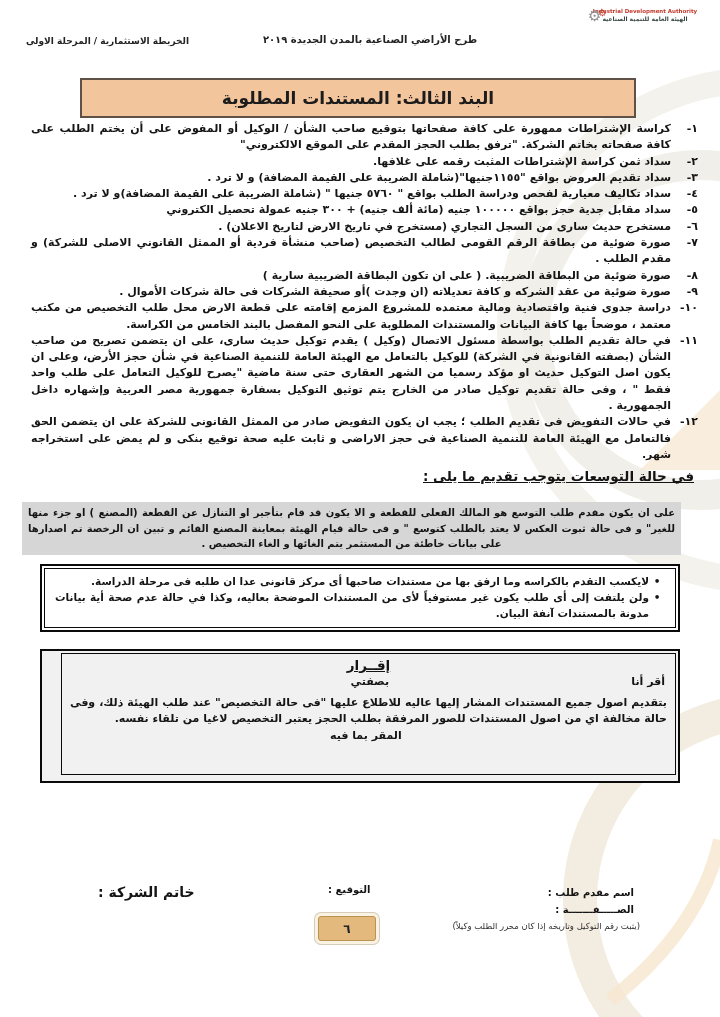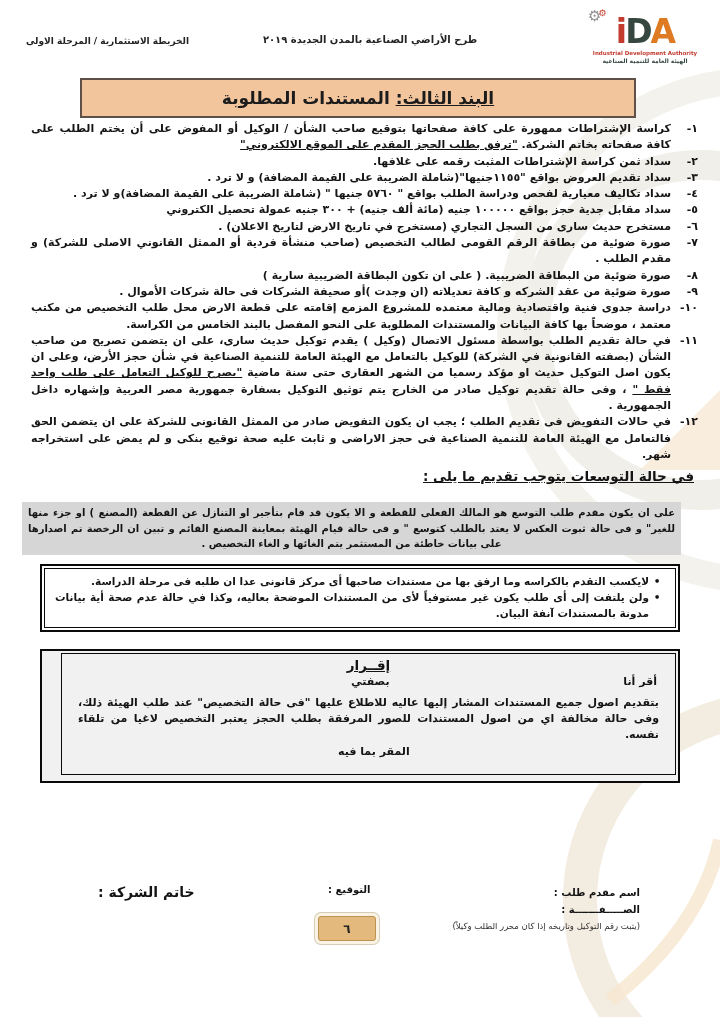--- a/index.html
+++ b/index.html
@@ -25,21 +25,21 @@
   .logo-en{font-size:5.5px;color:#c23b2e;font-weight:700;margin-top:3px;}
   .logo-ar{font-size:6px;color:#35473f;font-weight:700;margin-top:1px;}
 
   
   .title-box{
     position:absolute;top:78px;left:80px;width:552px;height:36px;
     background:#f2c59d;border:2px solid #5f5148;
     display:flex;align-items:center;justify-content:center;
     font-size:17px;font-weight:700;color:#1c1c1c;
   }
-  .u{text-decoration:underline;}
+  .u{}
 
   
   .content{position:absolute;top:121px;left:22px;width:676px;}
   ol.reqs{list-style:none;margin:0;padding:0;font-size:11px;font-weight:700;line-height:16.3px;}
   .req{display:flex;}
   .req .num{min-width:27px;text-align:right;white-space:nowrap;}
   .req .txt{flex:1;text-align:justify;text-align-last:right;padding-left:2px;margin-left:7px;}
 
   .exp-heading{font-size:13.5px;font-weight:700;text-decoration:underline;margin:5px 4px 18px 0;}
   .exp-para{font-size:10.5px;font-weight:700;line-height:15px;text-align:justify;text-align-last:right;margin:0 2px;}
@@ -49,30 +49,30 @@
   }
 
   .dbl{border:2px solid #0a0a0a;margin:9px 18px 0 18px;background:#ffffff;}
   .dbl-inner{border:1px solid #0a0a0a;margin:2px;padding:4px 10px 6px 10px;}
   ul.notes{list-style:none;margin:0;padding:0;font-size:10.5px;font-weight:700;line-height:16px;}
   .note-li{display:flex;}
   .note-li .bullet{min-width:16px;text-align:center;}
   .note-li .ntxt{flex:1;text-align:justify;text-align-last:right;}
 
   .decl{background:#f1f1f1;margin-top:17px;height:130px;}
-  .decl .dbl-inner{border-color:#0a0a0a;height:114px;padding:3px 16px;margin-left:19px;}
+  .decl .dbl-inner{border-color:#0a0a0a;height:114px;padding:3px 8px;margin-left:19px;}
   .decl-heading{text-align:center;font-size:13.5px;font-weight:700;text-decoration:underline;}
   .decl-line{position:relative;height:17px;font-size:11px;font-weight:700;margin-top:2px;}
   .decl-iam{position:absolute;right:2px;top:0;}
   .decl-cap{position:absolute;left:47%;top:0;}
   .decl-body{font-size:11px;font-weight:700;line-height:16px;text-align:justify;text-align-last:right;margin-top:3px;}
   .decl-close{font-size:11px;font-weight:700;text-align:left;padding-left:260px;margin-top:2px;}
 
   
-  .f-right{position:absolute;top:884px;right:80px;text-align:right;font-size:10px;font-weight:700;line-height:17px;}
+  .f-right{position:absolute;top:884px;right:86px;text-align:right;font-size:10px;font-weight:700;line-height:17px;}
   .f-cap{letter-spacing:1px;}
   .f-sig{position:absolute;top:884px;left:328px;font-size:10px;font-weight:700;}
   .f-seal{position:absolute;top:884px;left:98px;font-size:14px;font-weight:700;}
   .f-note{position:absolute;top:921px;right:80px;font-size:8.5px;font-weight:400;color:#333;}
   .page-num{
     position:absolute;top:916px;left:318px;width:56px;height:23px;
     background:#e4b97e;border:1px solid #b9934f;border-radius:3px;
     box-shadow:0 0 0 3px #faf3e3,0 0 0 4px #d5cdb9;
     display:flex;align-items:center;justify-content:center;
     font-size:12px;font-weight:700;color:#222;
@@ -90,21 +90,20 @@
     <path d="M 610 1000 Q 700 930 720 840" fill="none" stroke="#f6e7cf" stroke-width="14" opacity="0.8"></path>
   </svg>
 </div>
 
 <div class="layer-content">
 
   <div class="hdr-label">الخريطة الاستثمارية / المرحلة الاولى</div>
   <div class="hdr-title">طرح الأراضي الصناعية بالمدن الجديدة ٢٠١٩</div>
   <div class="logo">
     <span class="logo-gears"><span class="gear-big">⚙</span><span class="gear-small">⚙</span></span>
-    <div class="logo-letters"><span class="logo-i">i</span><span class="logo-d">D</span><span class="logo-a">A</span></div>
     <div class="logo-en">Industrial Development Authority</div>
     <div class="logo-ar">الهيئة العامة للتنمية الصناعية</div>
   </div>
 
   <div class="title-box">
     <span><span class="u">البند الثالث:</span><span> المستندات المطلوبة</span></span>
   </div>
 
   <div class="content">
 

